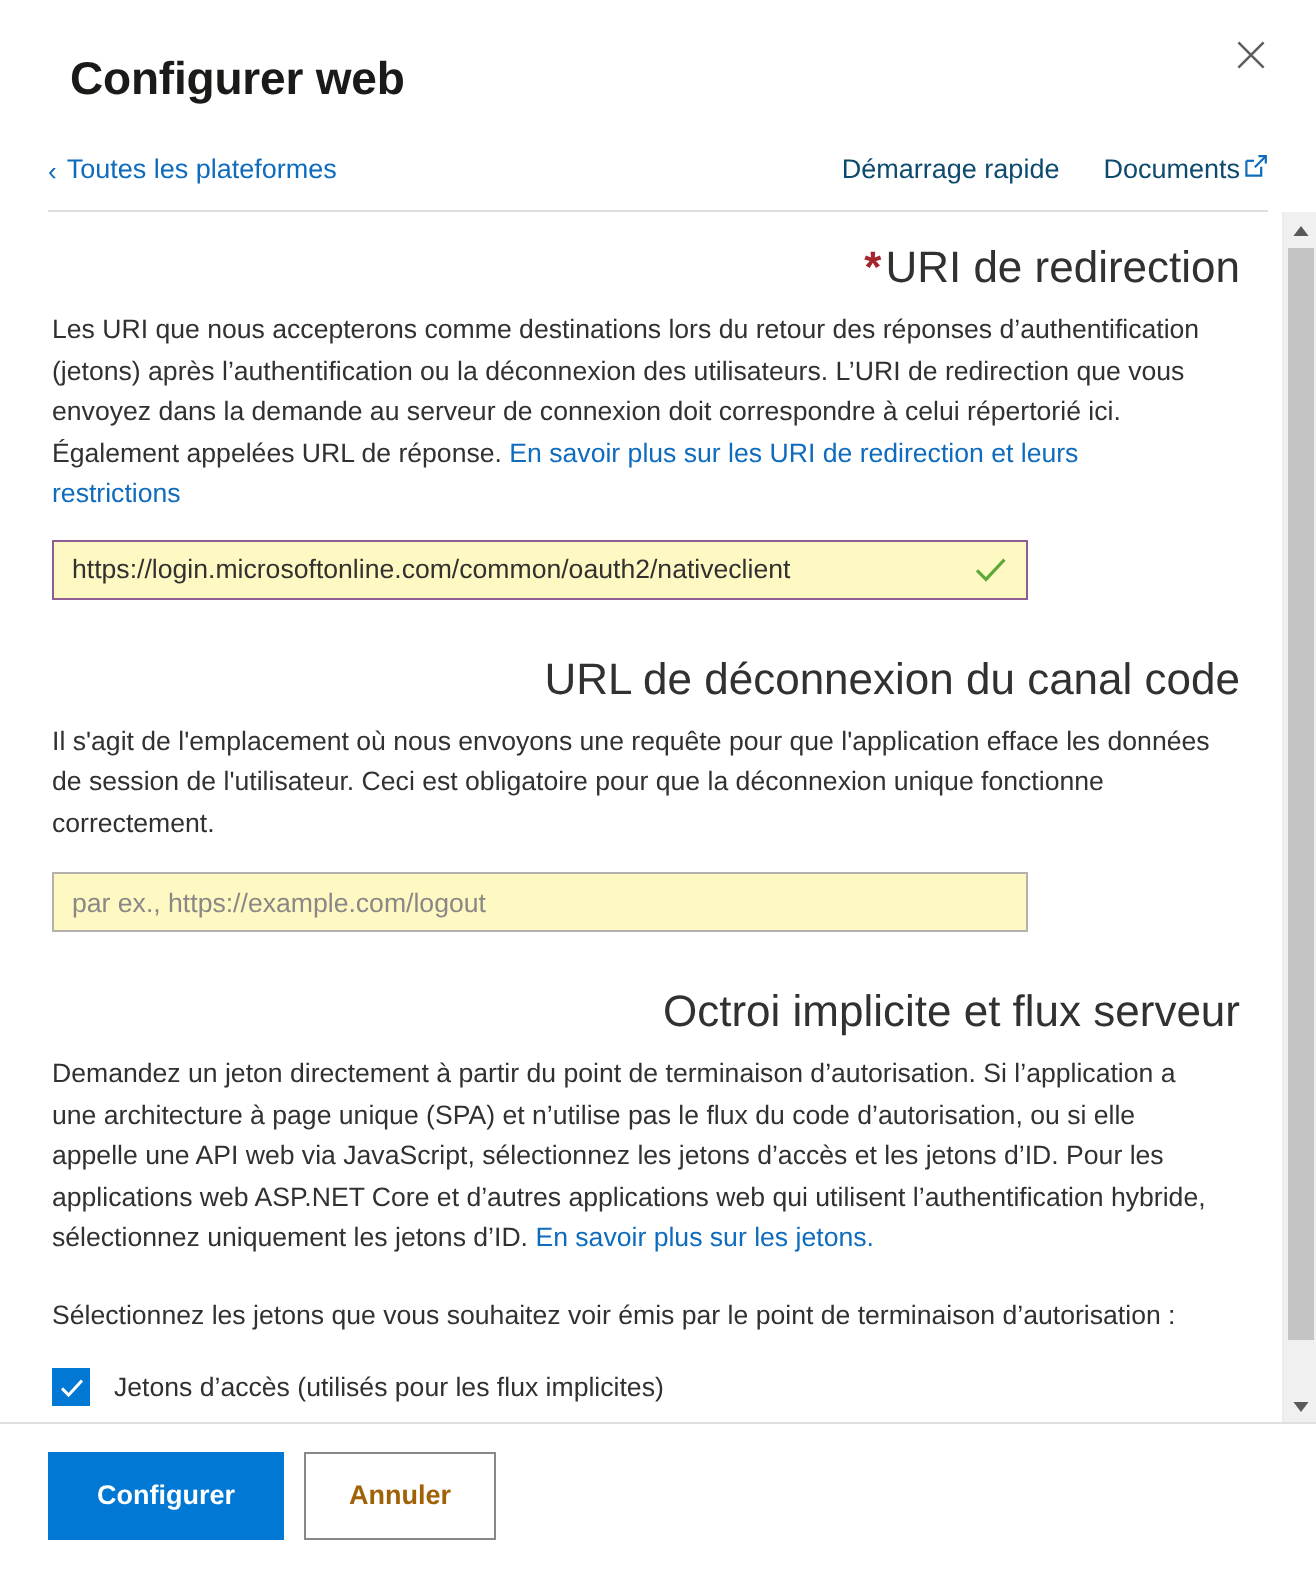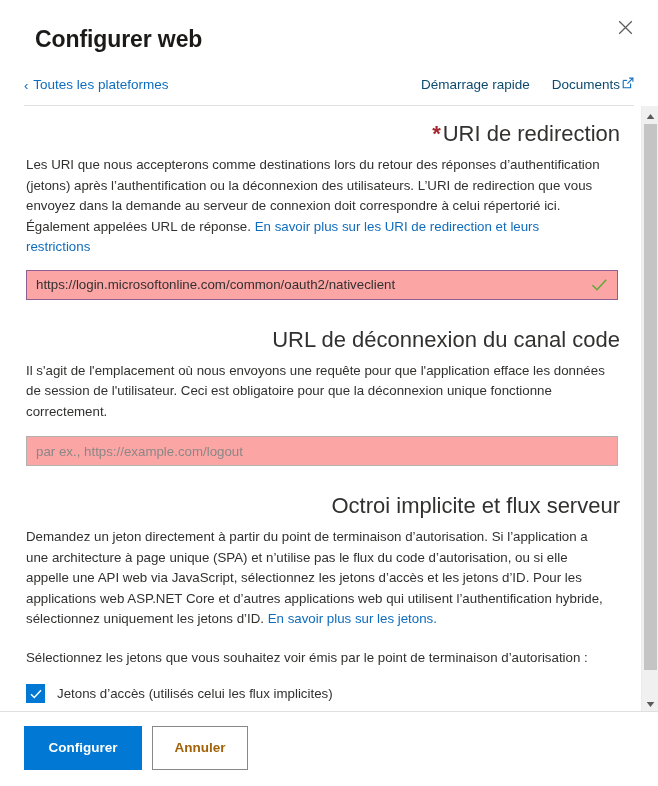--- a/index.html
+++ b/index.html
@@ -143,24 +143,24 @@
   p.desc.tight { margin-bottom: 14px; }
   a.inline-link {
     color: #0f6cbd;
     text-decoration: none;
     cursor: pointer;
   }
 
   
   .field {
     position: relative;
-    width: 592px;
+    width: 488px;
     height: 30px;
     box-sizing: border-box;
-    background: #fca5a5;
+    background: #fef9c3;
     display: flex;
     align-items: center;
   }
   .field.valid {
     border: 1px solid #8f5f93;
   }
   .field.plain {
     border: 1px solid #b3b0ad;
   }
   .field input {
@@ -351,21 +351,21 @@
 
       <p class="desc" style="margin-top:18px;margin-bottom:5px;">Sélectionnez les jetons que vous souhaitez voir émis par le point de terminaison d’autorisation :</p>
 
       <div class="cb-list">
         <div class="cb-row">
           <span class="cb-box">
             <svg width="12" height="10" viewBox="0 0 12 10" aria-hidden="true">
               <path d="M1 5.2 L4.3 8.5 L11 1.3" stroke="#ffffff" stroke-width="1.5" fill="none"></path>
             </svg>
           </span>
-          <span class="cb-label">Jetons d’accès (utilisés celui les flux implicites)</span>
+          <span class="cb-label">Jetons d’accès (utilisés pour les flux implicites)</span>
         </div>
         <div class="cb-row">
           <span class="cb-box">
             <svg width="12" height="10" viewBox="0 0 12 10" aria-hidden="true">
               <path d="M1 5.2 L4.3 8.5 L11 1.3" stroke="#ffffff" stroke-width="1.5" fill="none"></path>
             </svg>
           </span>
           <span class="cb-label">Jetons d'ID (utilisés pour les flux implicites et hybrides)</span>
         </div>
       </div>

